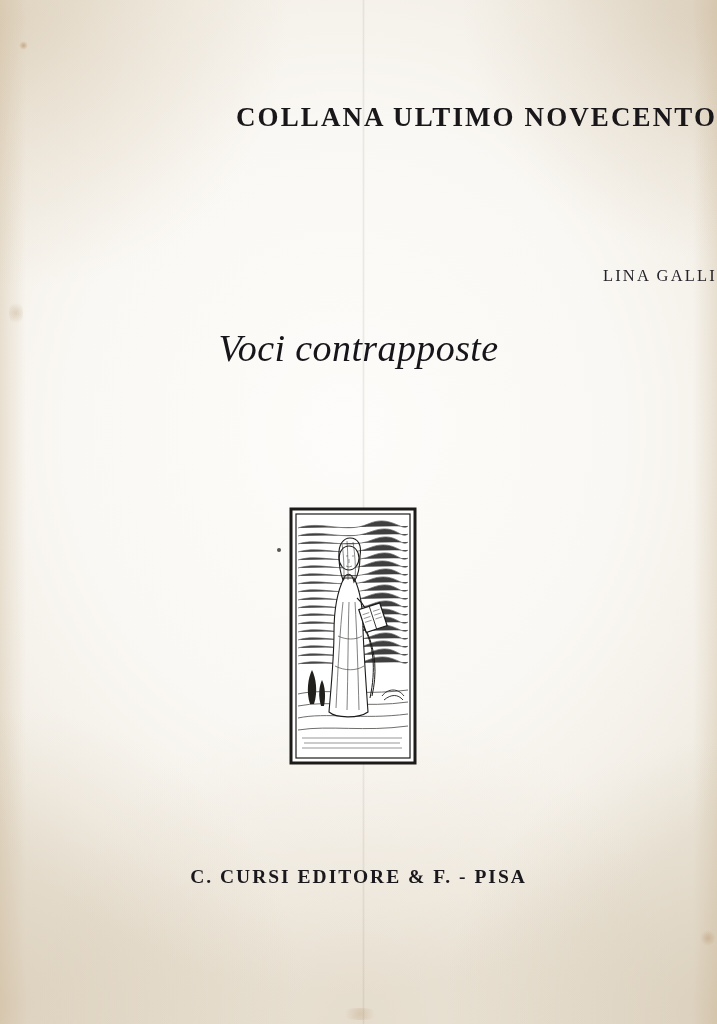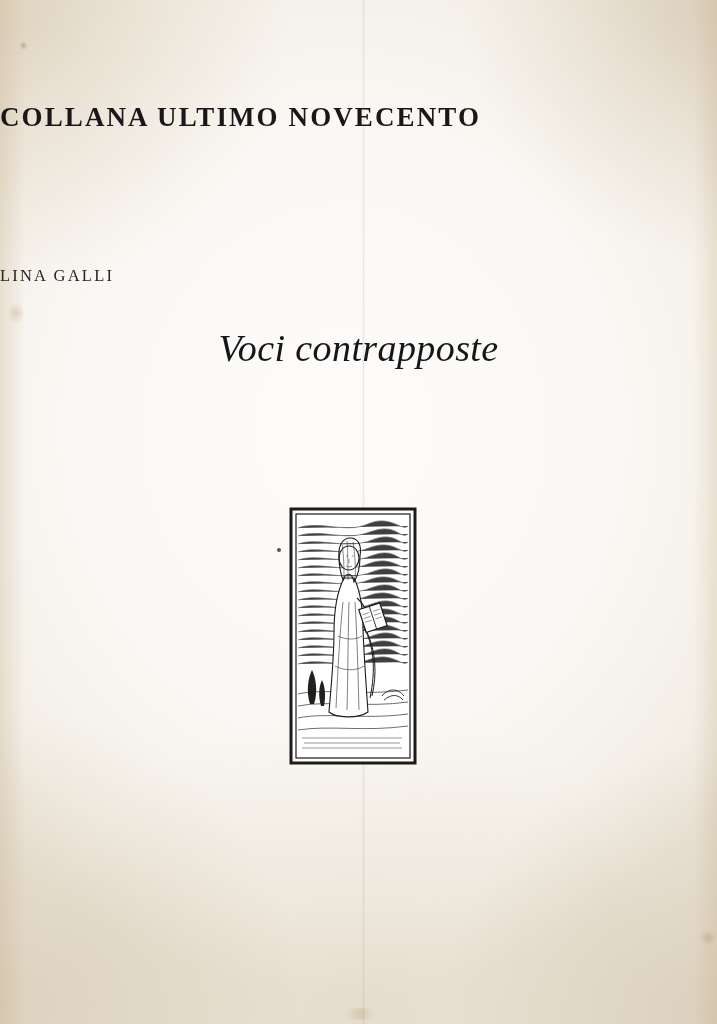--- a/index.html
+++ b/index.html
@@ -50,34 +50,34 @@
   .spot-a { left: 19px;  top: 41px;  width: 9px;  height: 9px;  background: radial-gradient(circle, rgba(176,134,84,0.55), rgba(176,134,84,0) 70%); }
   .spot-b { left: 9px;   top: 300px; width: 14px; height: 26px; background: radial-gradient(circle, rgba(176,140,96,0.28), rgba(176,140,96,0) 70%); }
   .spot-c { left: 700px; top: 930px; width: 16px; height: 16px; background: radial-gradient(circle, rgba(170,132,88,0.35), rgba(170,132,88,0) 70%); }
   .spot-d { left: 340px; top: 1008px;width: 40px; height: 12px; background: radial-gradient(circle, rgba(180,150,110,0.30), rgba(180,150,110,0) 70%); }
 
   .series-title {
     position: absolute;
     top: 102px;
     left: 0;
     width: 100%;
-    text-align: left;
+    text-align: right;
     font-family: "Liberation Serif", serif;
     font-weight: bold;
     font-size: 27px;
     letter-spacing: 2.1px;
     color: #19171a;
   }
 
   .author {
     position: absolute;
     top: 266px;
     left: 0;
     width: 100%;
-    text-align: left;
+    text-align: right;
     font-family: "Liberation Serif", serif;
     font-size: 16.5px;
     letter-spacing: 2.2px;
     color: #26242a;
   }
 
   .book-title {
     position: absolute;
     top: 326px;
     left: 0;
@@ -238,14 +238,15 @@
       </g>
 
       <g stroke="#2b2825" stroke-width="0.6" opacity="0.8">
         <path d="M14 232 h100"></path>
         <path d="M16 237 h96"></path>
         <path d="M14 242 h100"></path>
       </g>
     </svg>
   </div>
 
+  <div class="publisher">C. CURSI EDITORE &amp; F. - PISA</div>
 
 </div>
 
 </body></html>

